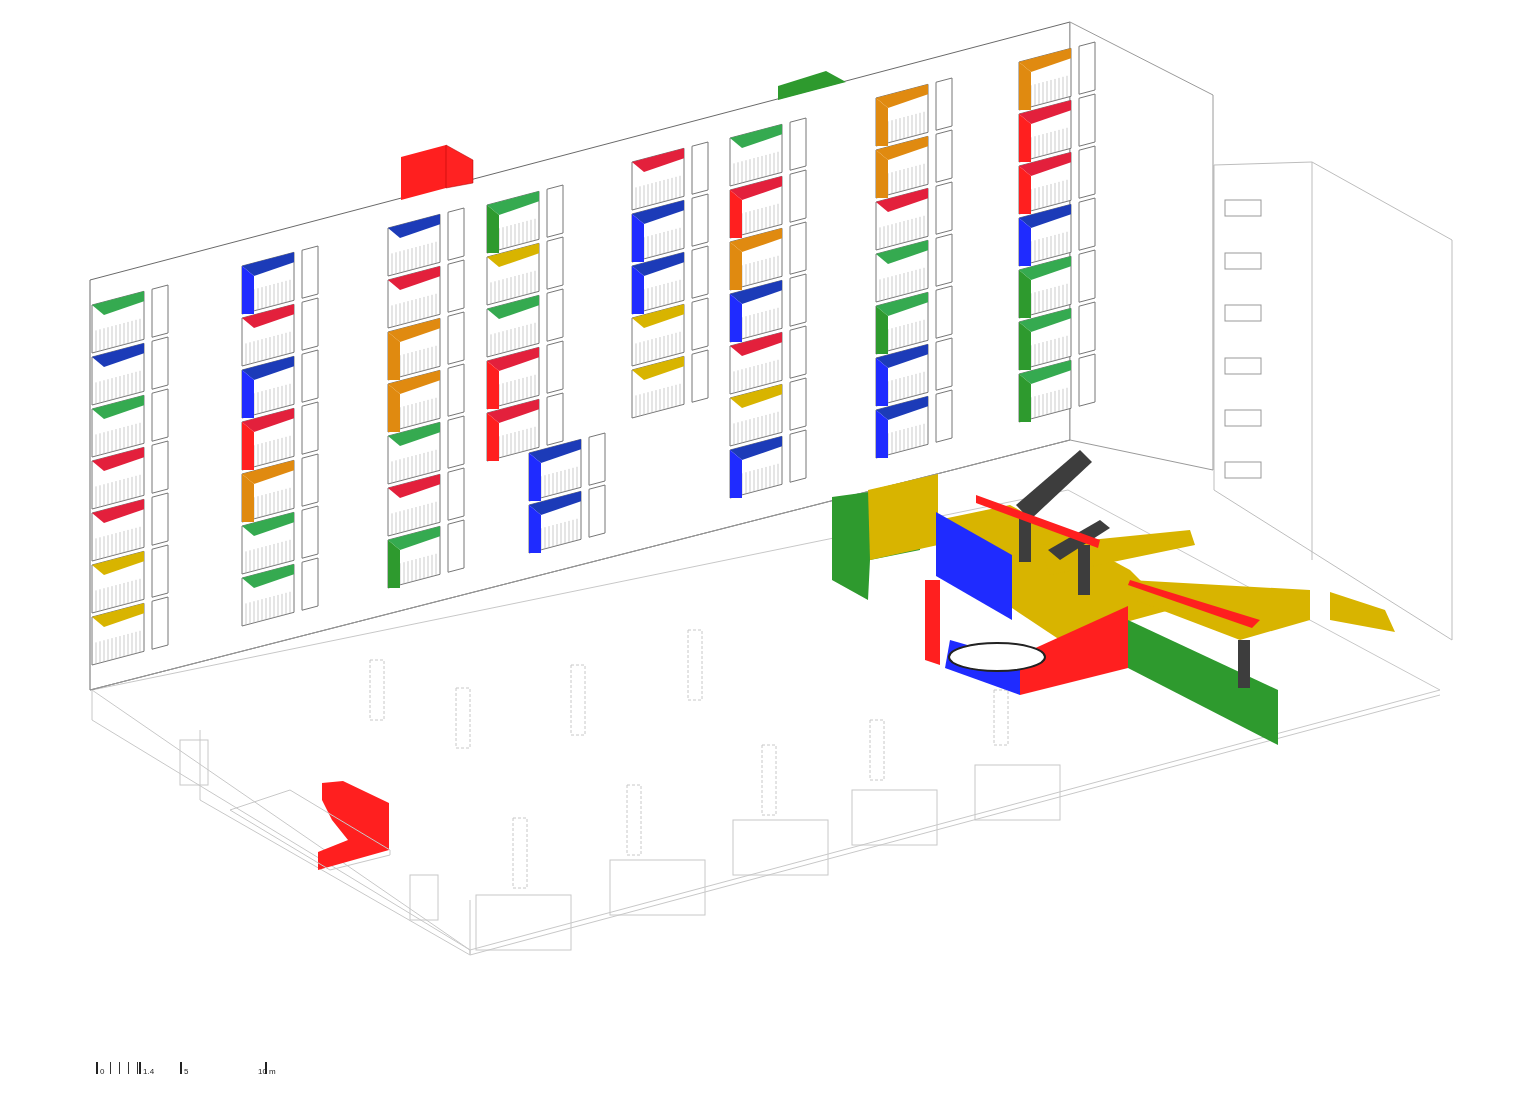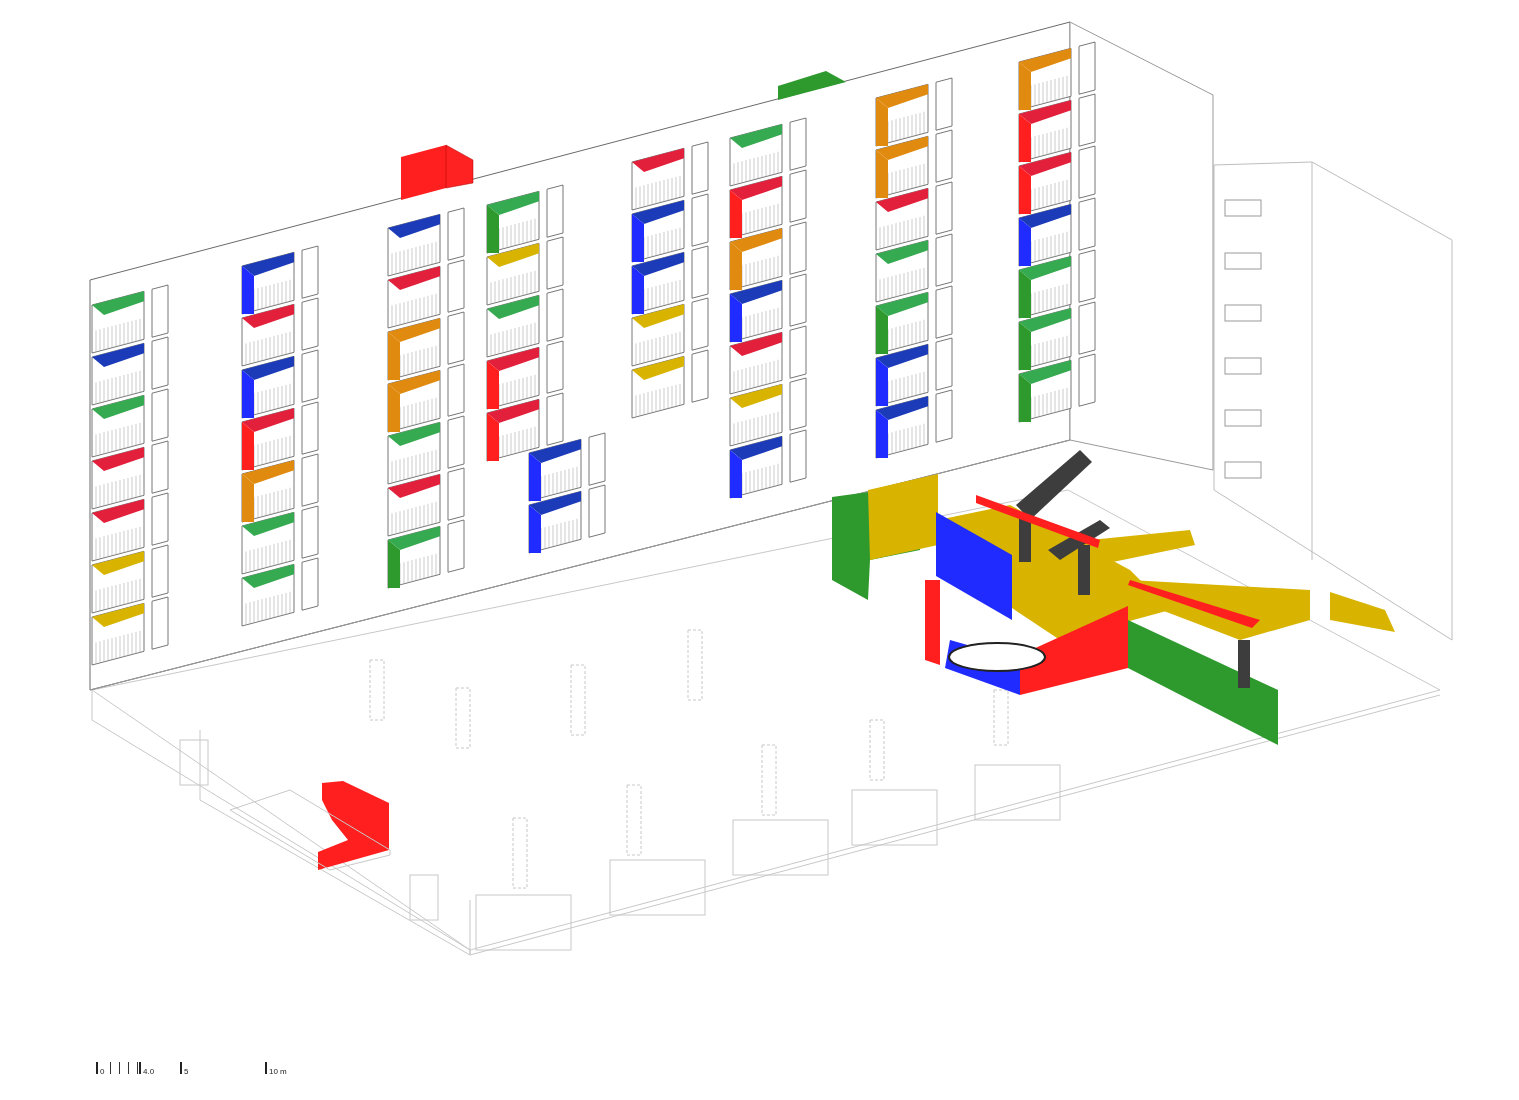--- a/index.html
+++ b/index.html
@@ -944,18 +944,18 @@
   </svg>
 
 <div class="scalebar">
   <div class="tick" style="left:2px"></div>
   <div class="lbl" style="left:6px">0</div>
   <div class="tick thin" style="left:16px"></div>
   <div class="tick thin" style="left:25px"></div>
   <div class="tick thin" style="left:34px"></div>
   <div class="tick thin" style="left:43px"></div>
   <div class="tick" style="left:45px"></div>
-  <div class="lbl" style="left:49px">4.0</div>
+  <div class="lbl" style="left:49px">1.4</div>
   <div class="tick" style="left:86px"></div>
   <div class="lbl" style="left:90px">5</div>
   <div class="tick" style="left:171px"></div>
-  <div class="lbl" style="left:175px">10 m</div>
+  <div class="lbl" style="left:164px">10 m</div>
 </div>
 
 </body></html>

